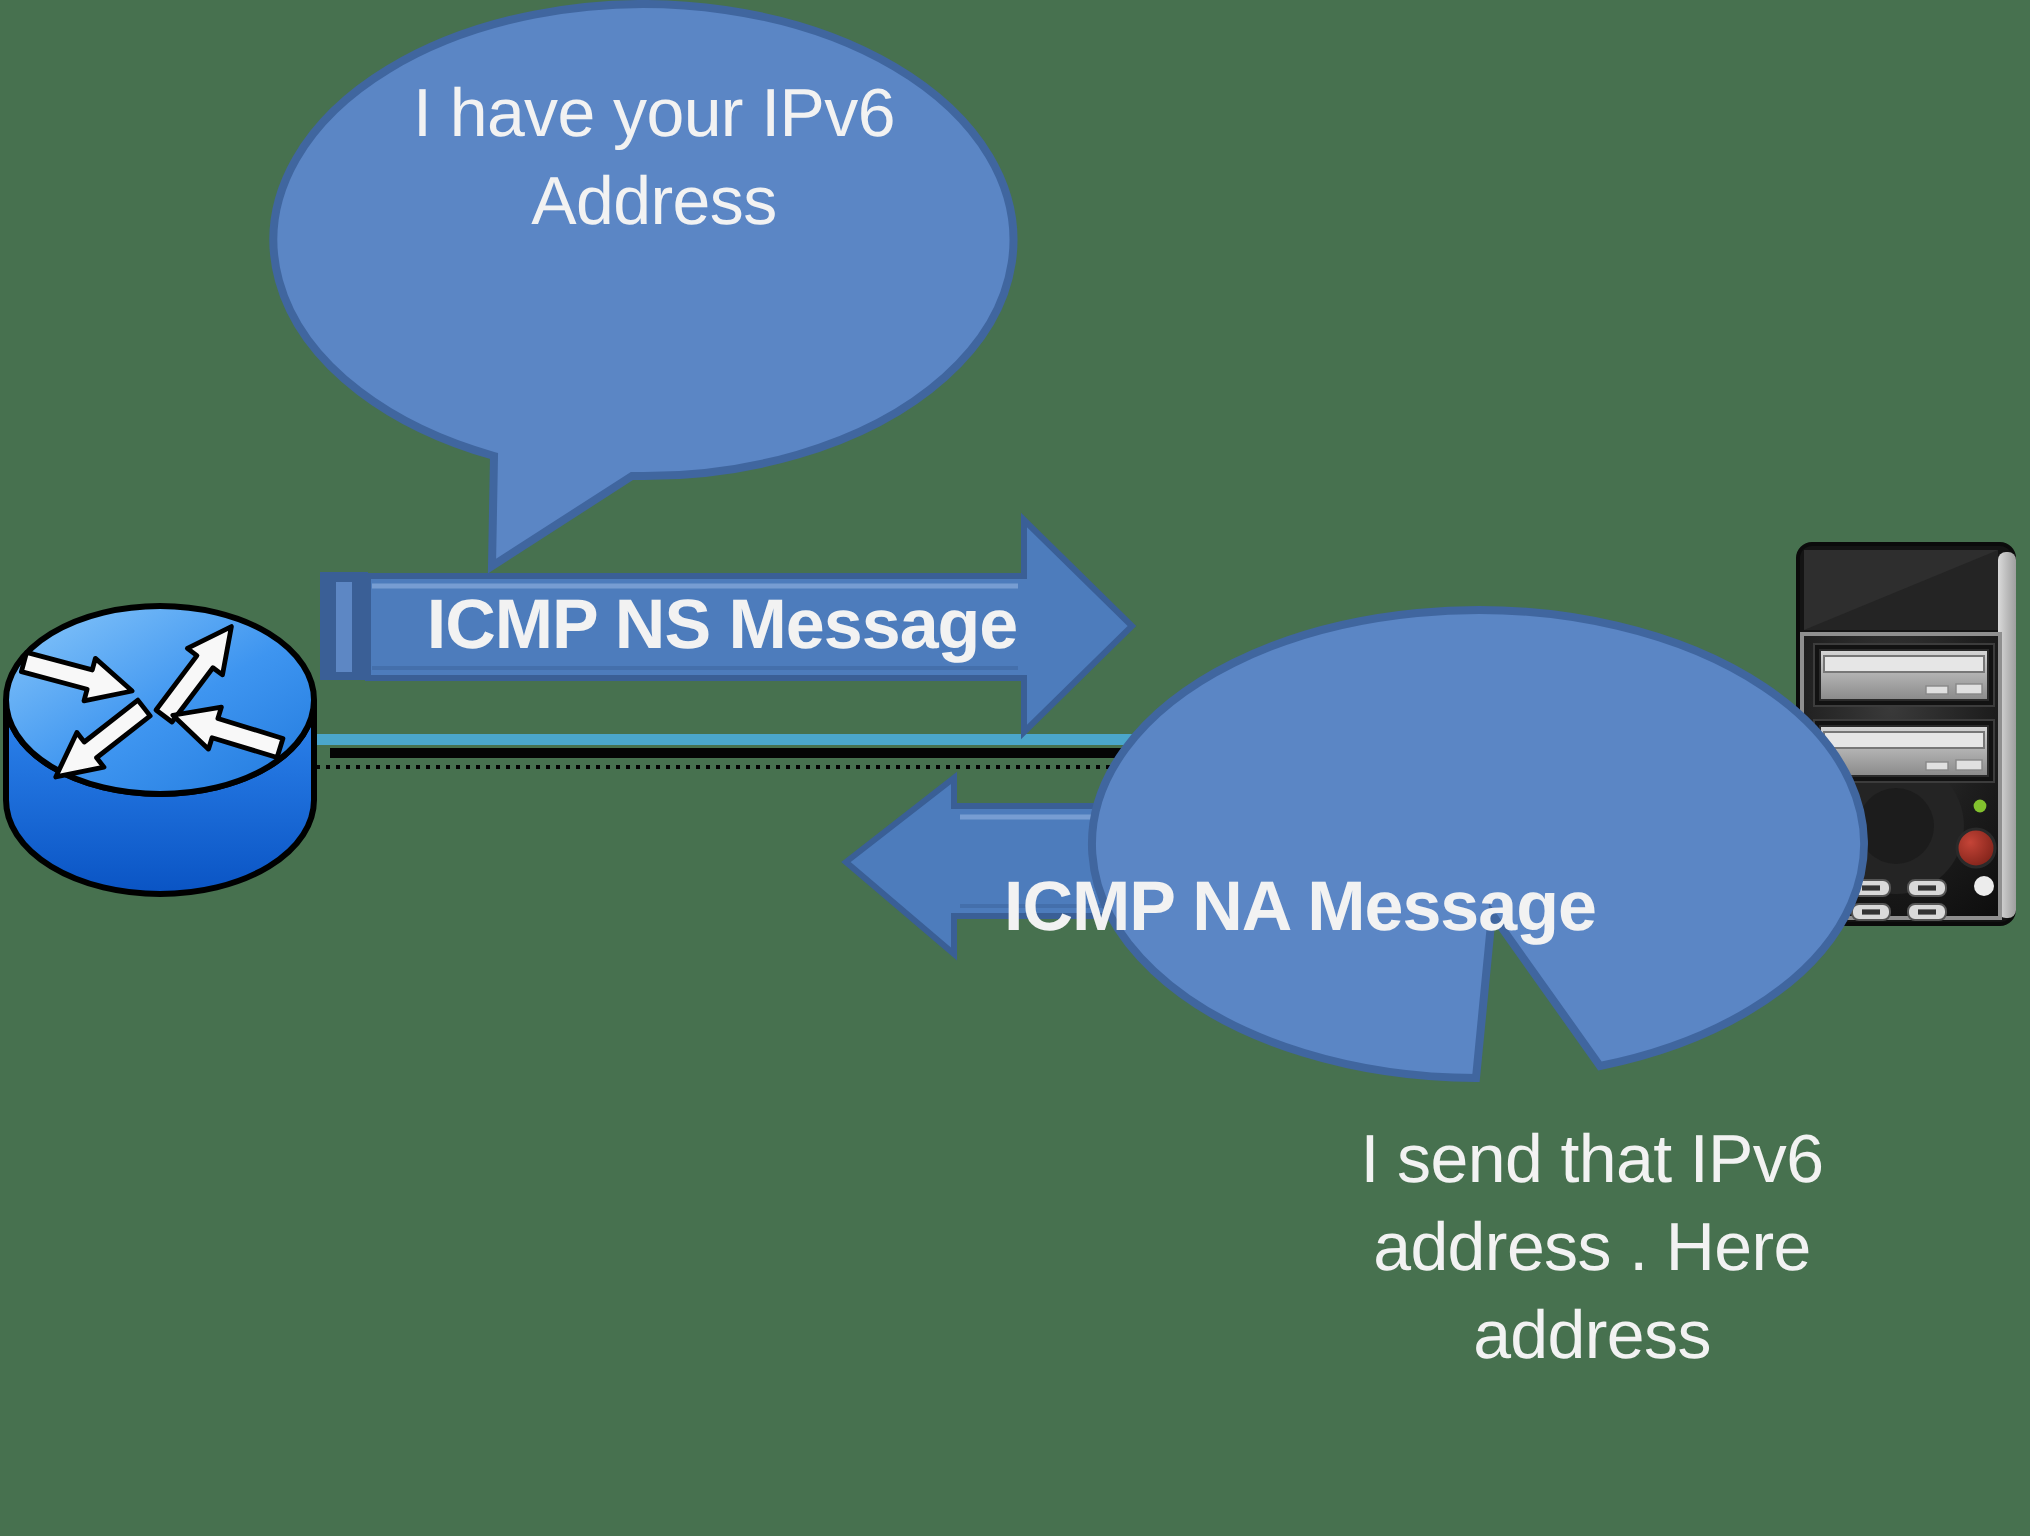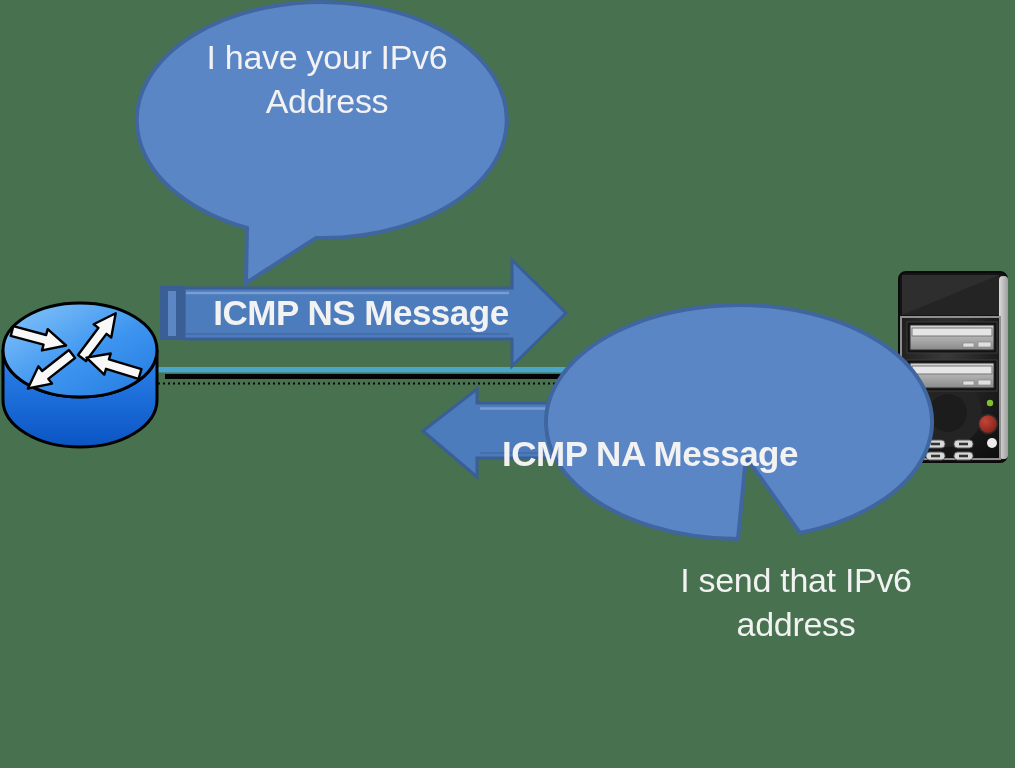--- a/index.html
+++ b/index.html
@@ -134,18 +134,19 @@
   <path class="bubble" d="M738,539 A193,117 0 1 1 800,533 L746,457 Z"></path>
 </svg>
 
 <div class="label bubble-text" style="left:162px;top:35px;width:330px;">
   <div>I have your IPv6</div>
   <div>Address</div>
 </div>
 
 <div class="label bubble-text" style="left:626px;top:558px;width:340px;">
   <div>I send that IPv6</div>
+  <div>address . Here</div>
   <div>address</div>
 </div>
 
 <div class="label arrow-label" style="left:205px;top:293px;width:312px;">ICMP NS Message</div>
 
 <div class="label arrow-label" style="left:494px;top:434px;width:312px;">ICMP NA Message</div>
 
 </body></html>

